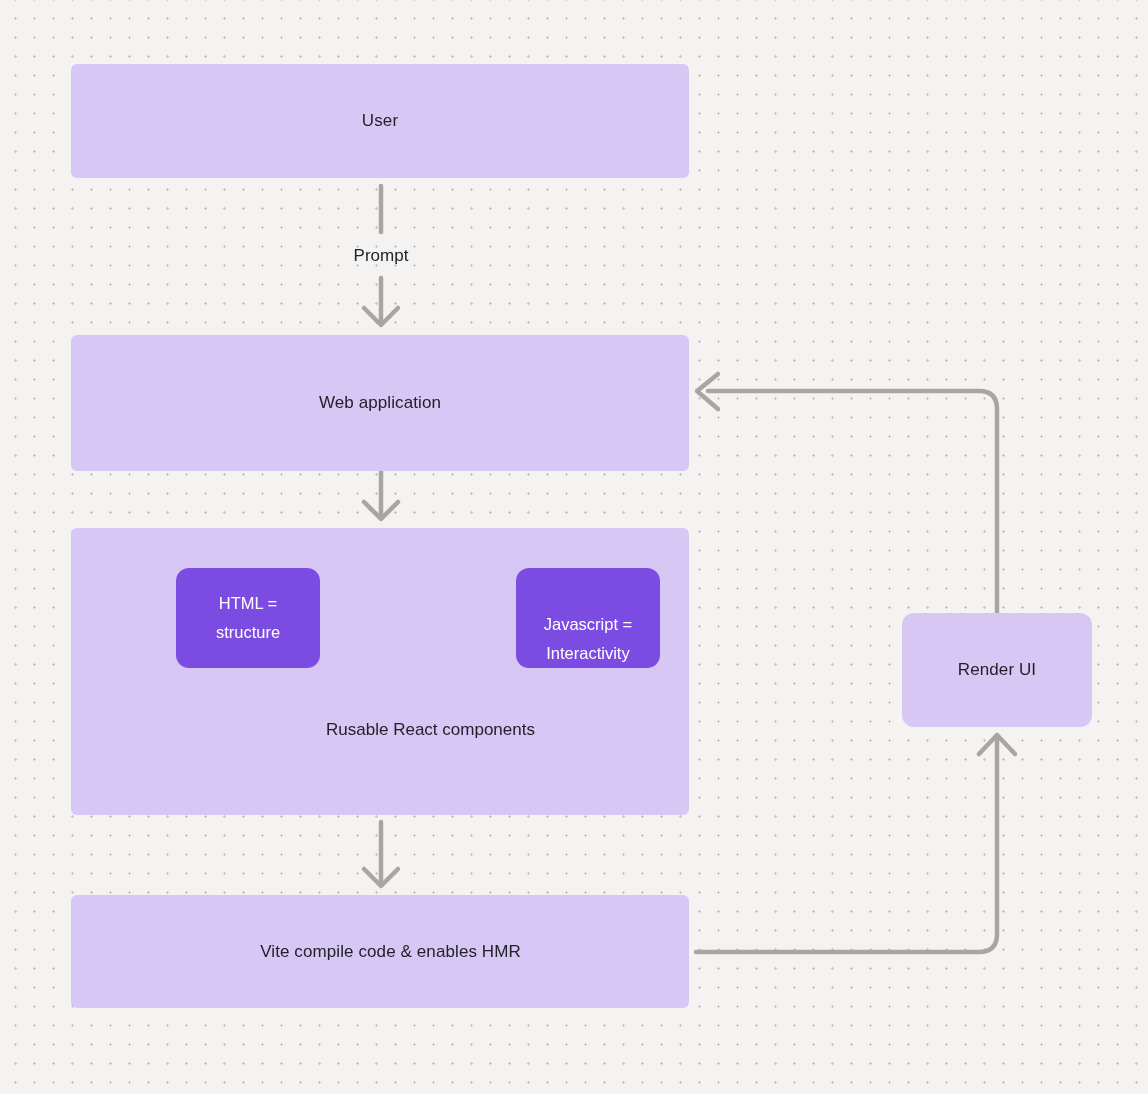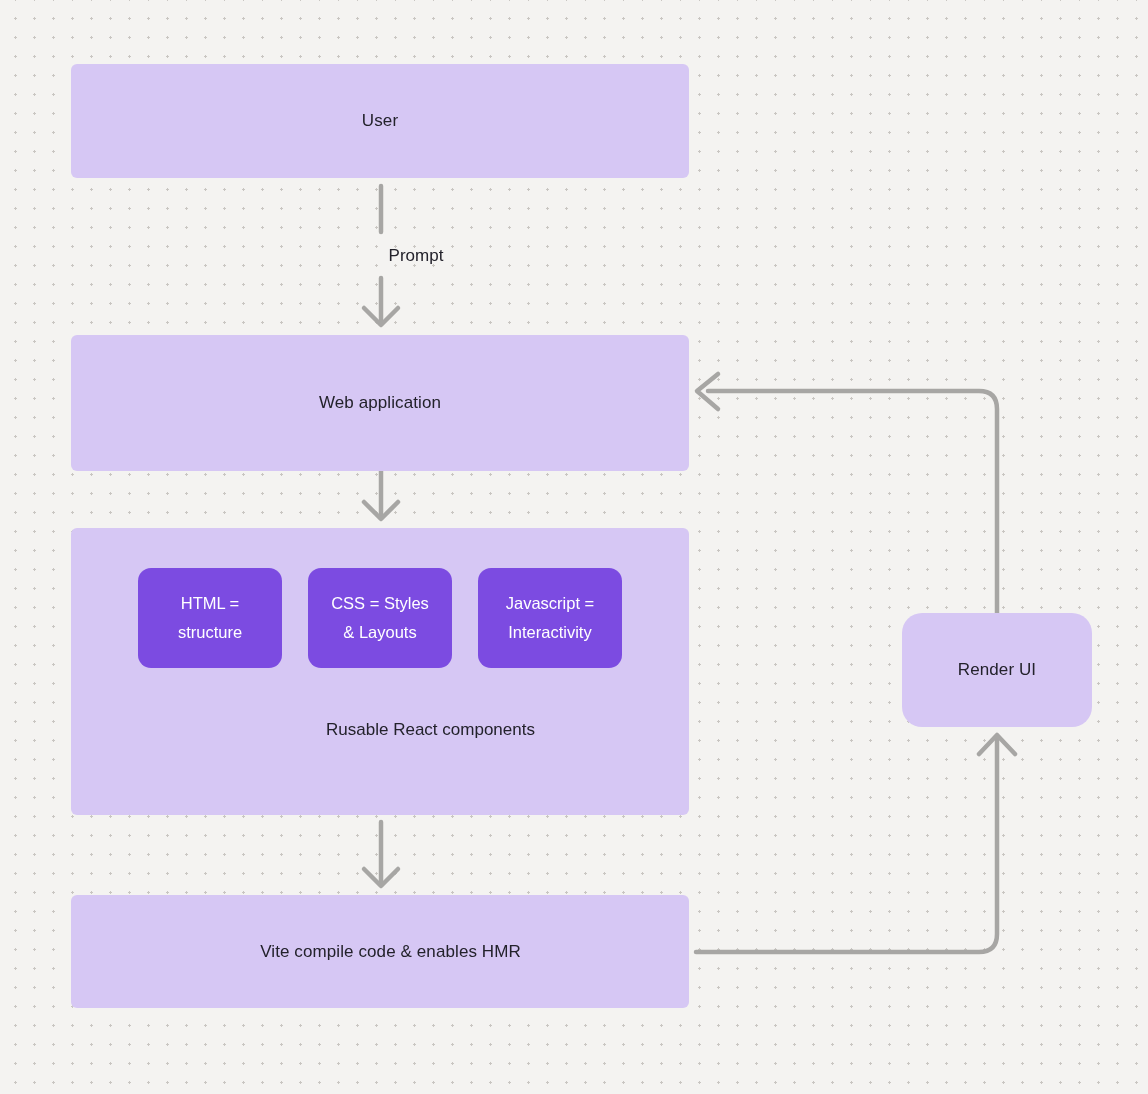--- a/index.html
+++ b/index.html
@@ -47,58 +47,58 @@
     justify-content: center;
     color: var(--node-text);
     font-size: 17px;
     font-weight: 500;
     letter-spacing: 0.1px;
   }
   .node-user            { left: 71px;  top: 64px;  width: 618px; height: 114px; }
   .node-web-application { left: 71px;  top: 335px; width: 618px; height: 136px; }
   .node-components      { left: 71px;  top: 528px; width: 618px; height: 287px; }
   .node-vite            { left: 71px;  top: 895px; width: 618px; height: 113px; padding-left: 21px; }
-  .node-render-ui       { left: 902px; top: 613px; width: 190px; height: 114px; border-radius: 20px; }
+  .node-render-ui       { left: 902px; top: 613px; width: 190px; height: 114px; border-radius: 12px; }
   .chip {
     position: absolute;
     top: 568px;
     width: 144px; height: 100px;
     background: var(--chip-fill);
     border-radius: 13px;
     display: flex;
     align-items: center;
     justify-content: center;
     text-align: center;
     color: var(--chip-text);
     font-size: 16.5px;
     font-weight: 500;
     line-height: 29px;
     padding: 0 18px;
+    margin-left: 38px;
   }
   .chip-1 { left: 138px; }
   .chip-2 { left: 308px; }
-  .chip-3 { left: 478px; }
+  .chip-3 { left: 478px; align-items: flex-end; }
   .group-caption {
     position: absolute;
     left: 71px; top: 720px;
     width: 719px;
     text-align: center;
     color: var(--node-text);
     font-size: 17px;
     font-weight: 500;
   }
   .edge-label {
     position: absolute;
     left: 381px; top: 246px;
     transform: translateX(-50%);
     color: var(--node-text);
     font-size: 17px;
     font-weight: 500;
     white-space: nowrap;
-    margin-left: 35px;
   }
 </style>
 </head>
 <body>
 
 <div class="canvas">
 
   <svg class="arrows" viewBox="0 0 1148 1094" xmlns="http://www.w3.org/2000/svg">
 
     <g>
@@ -136,23 +136,20 @@
 
   <div class="node node-web-application">
     <span>Web application</span>
   </div>
 
   <div class="node node-components"></div>
 
   <div class="chip chip-1">
     <span>HTML = structure</span>
   </div>
-  <div class="chip chip-2">
-    <span>CSS = Styles &amp; Layouts</span>
-  </div>
   <div class="chip chip-3">
     <span>Javascript = Interactivity</span>
   </div>
 
   <div class="group-caption">Rusable React components</div>
 
   <div class="node node-vite">
     <span>Vite compile code &amp; enables HMR</span>
   </div>
 

